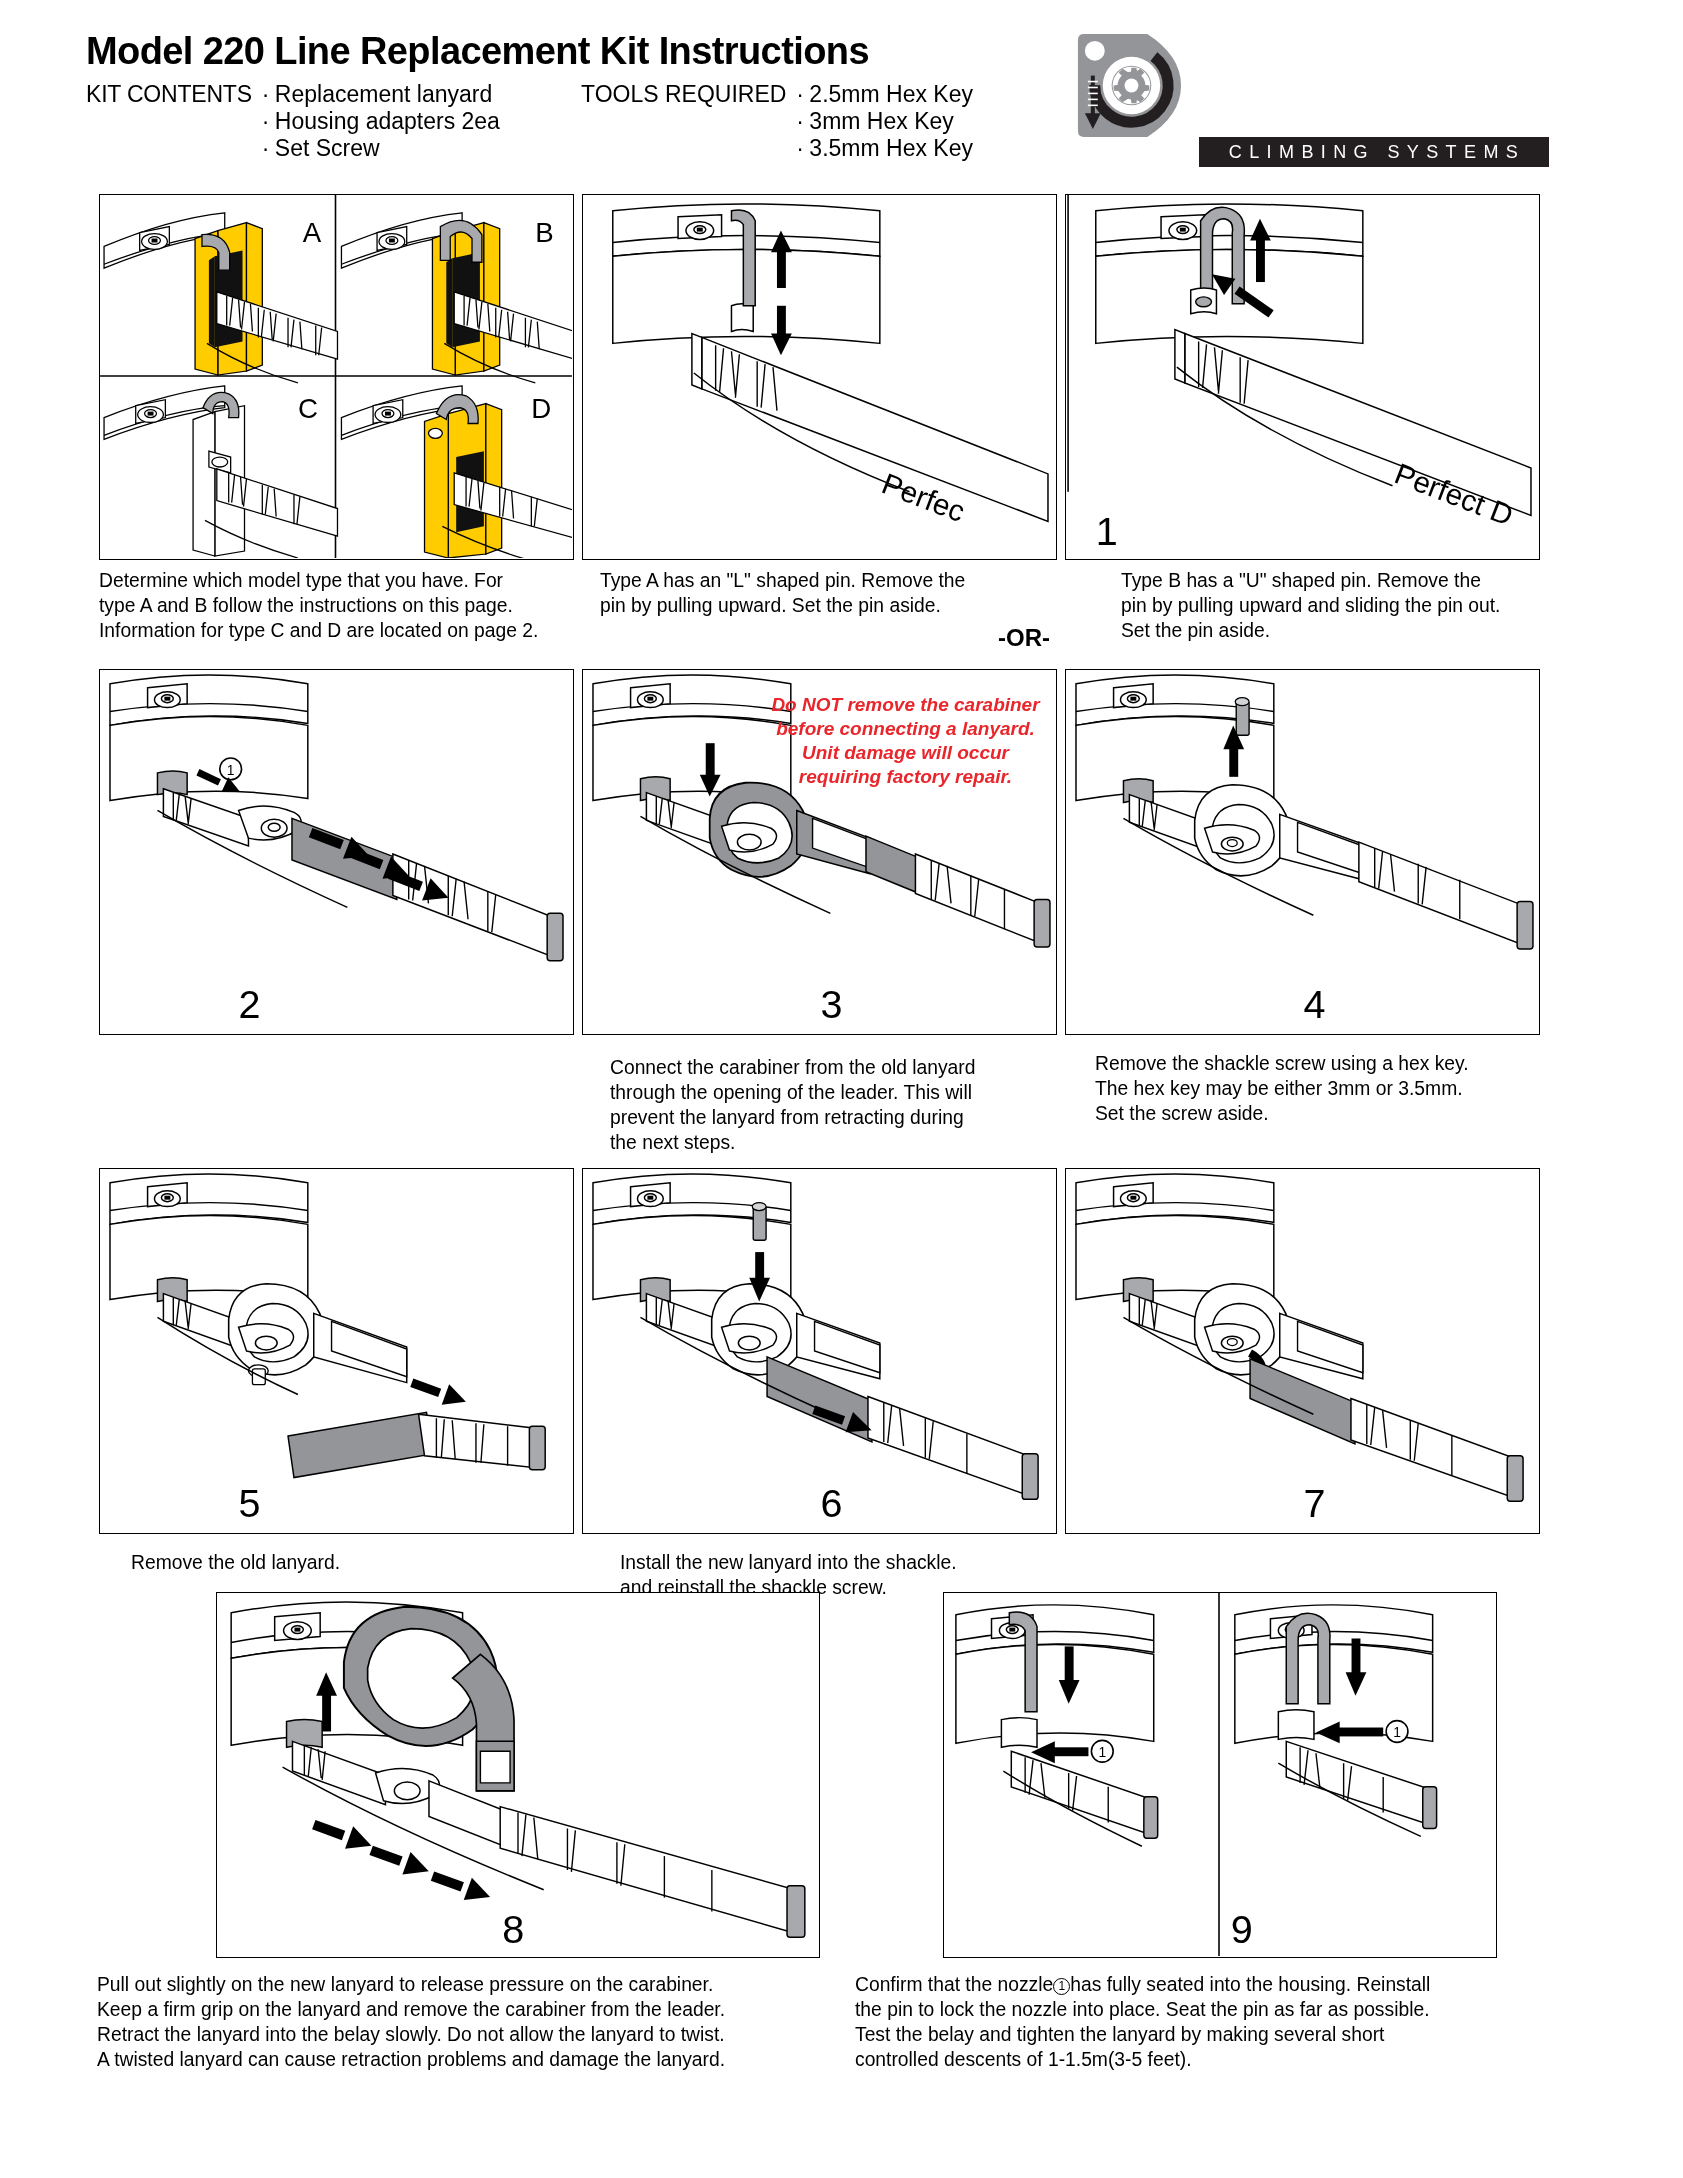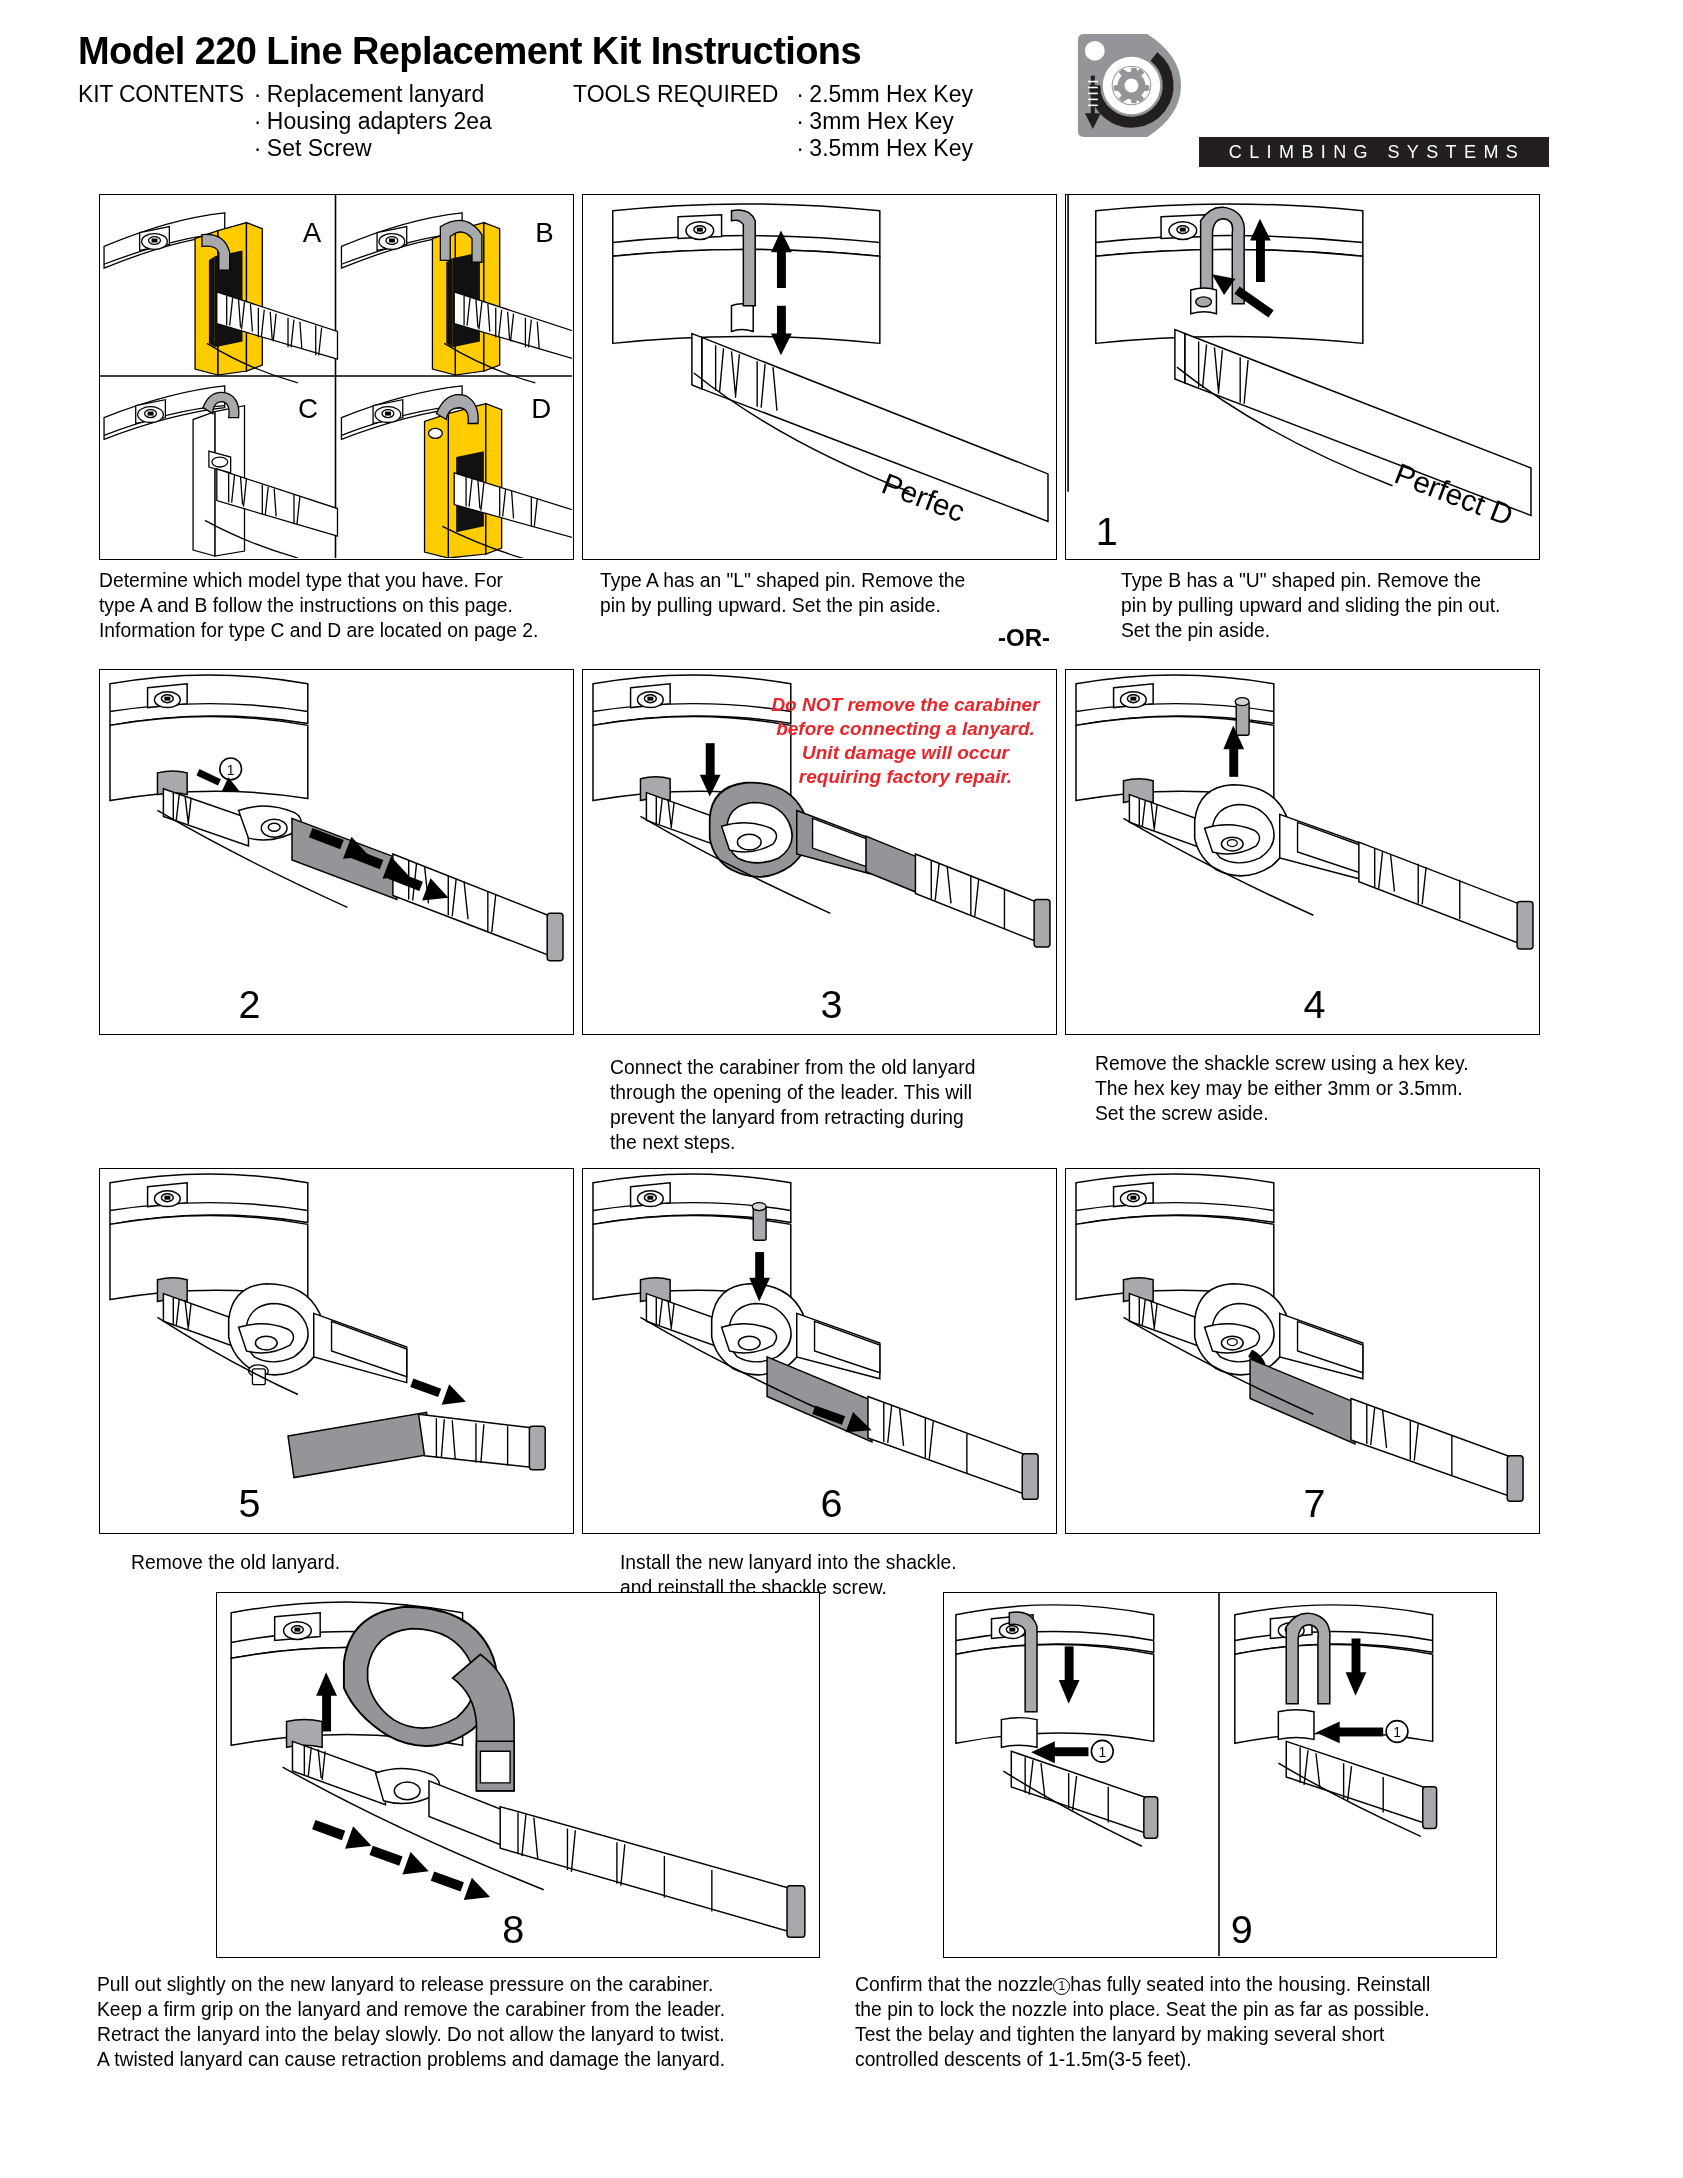--- a/index.html
+++ b/index.html
@@ -7,32 +7,32 @@
     width: 1683px; height: 2178px;
     background: #ffffff;
     font-family: "Liberation Sans", sans-serif;
     color: #000;
     position: relative;
     overflow: hidden;
   }
   .page { position: absolute; left: 0; top: 0; width: 1683px; height: 2178px; }
 
   
-  .header { position: absolute; left: 78px; top: 30px; width: 1505px; height: 158px; }
+  .header { position: absolute; left: 86px; top: 30px; width: 1505px; height: 158px; }
   .doc-title {
     font-size: 38px; font-weight: bold; letter-spacing: -0.6px;
     font-family: "Liberation Sans", sans-serif;
     white-space: nowrap;
   }
   .kit-block { position: absolute; left: 0px; top: 51px; display: flex; }
   .kit-label { font-size: 23px; letter-spacing: -0.2px; white-space: nowrap; }
   .kit-list { margin-left: 10px; }
   .kit-list li, .tools-list li { list-style: none; font-size: 23px; line-height: 27px; white-space: nowrap; }
   .bullet { display: inline-block; width: 13px; }
-  .tools-block { position: absolute; left: 495px; top: 51px; display: flex; gap: 8px; }
+  .tools-block { position: absolute; left: 495px; top: 51px; display: flex; }
   .tools-label { font-size: 23px; white-space: nowrap; }
   .tools-list { margin-left: 10px; }
 
   
   .logo { position: absolute; left: 1074px; top: 22px; width: 475px; height: 163px; }
   .logo-mark { position: absolute; left: 0; top: 8px; width: 111px; height: 111px; }
   .logo-text { position: absolute; left: 125px; top: 4px; }
   .logo-perfect {
     font-size: 53px; font-weight: bold; letter-spacing: 2.5px;
     color: #231f20; line-height: 50px; font-family: "Liberation Sans", sans-serif;

